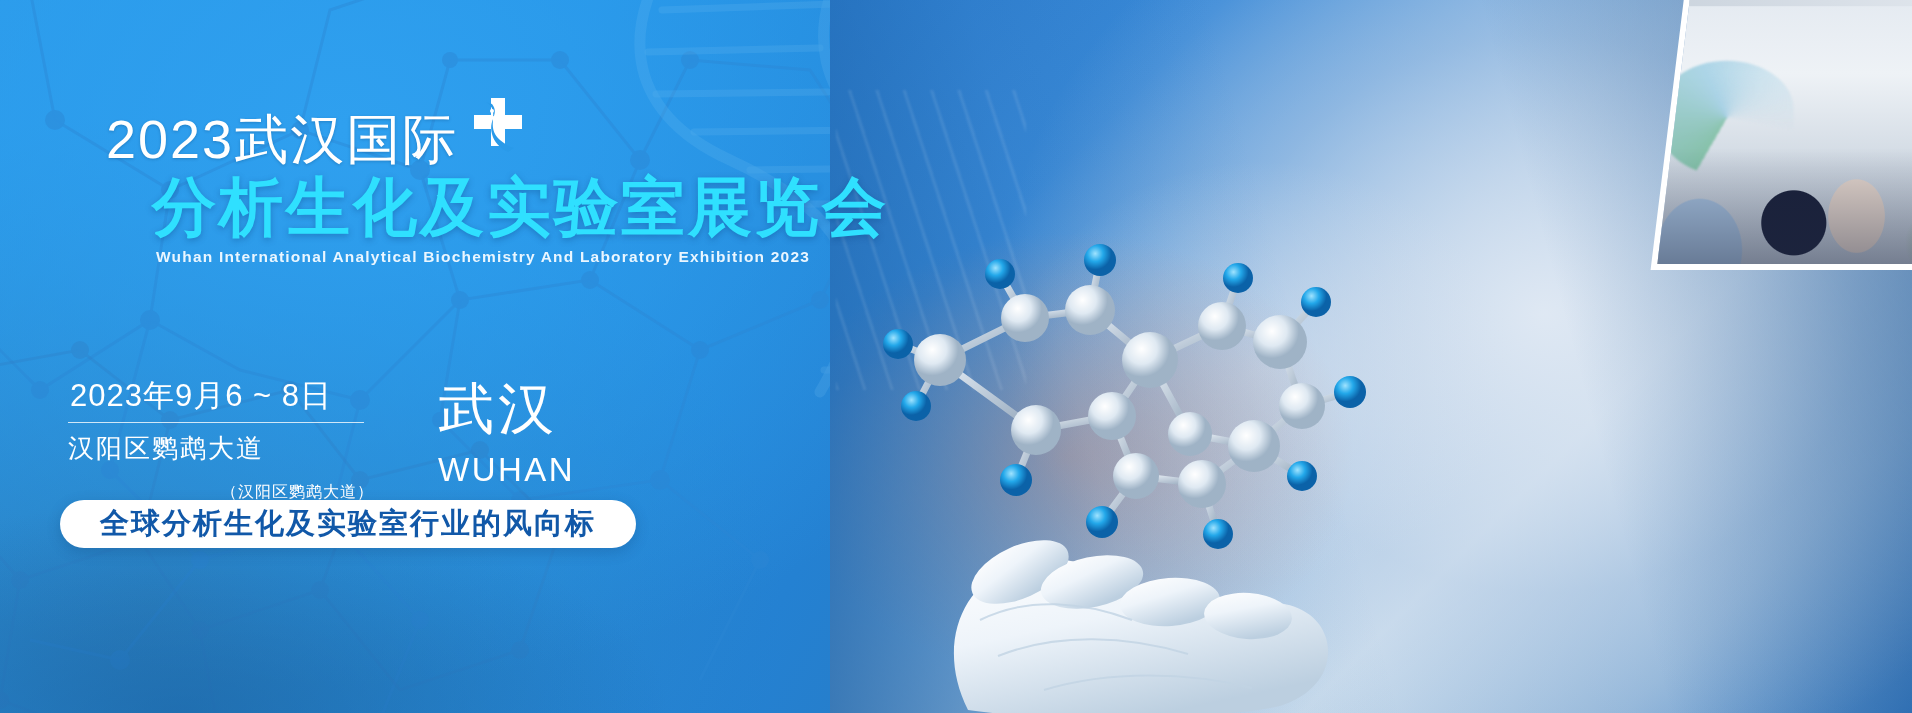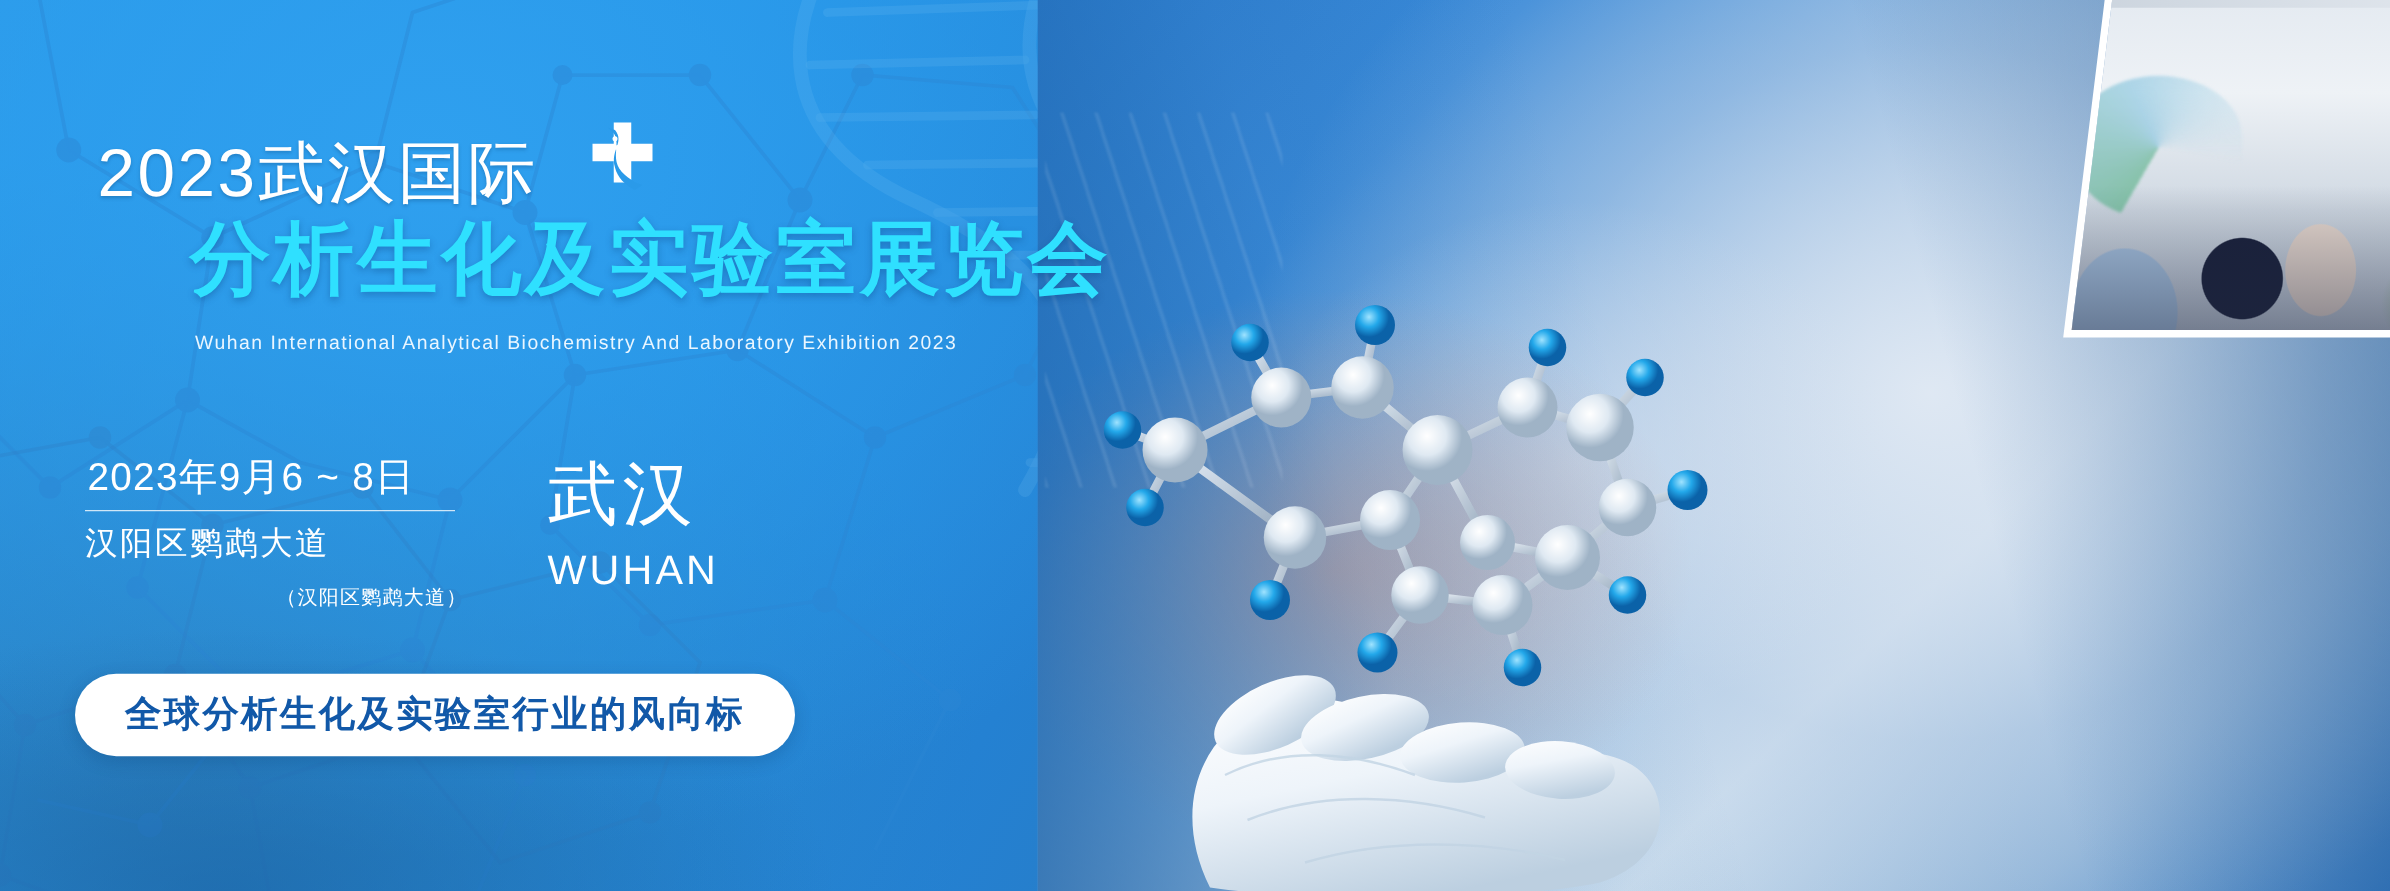--- a/index.html
+++ b/index.html
@@ -80,47 +80,48 @@
       filter:blur(1px);}
   .boothA::after{content:"";position:absolute;left:0;top:0;width:100%;height:14%;
       background:linear-gradient(90deg,#c9d2dc,#e6ebf1);}
 
   
   .titlewrap{position:absolute;left:78px;top:112px;width:760px;}
   .t-line1{
     font-size:54px;letter-spacing:2px;color:#ffffff;font-weight:400;
     line-height:1;white-space:nowrap;position:relative;
     text-shadow:0 1px 3px rgba(10,60,110,.30);
+    margin-left:28px;
   }
   .crossicon{position:absolute;left:392px;top:-16px;width:56px;height:56px;}
   .t-line2{
     margin-top:8px;margin-left:74px;
     font-size:64px;font-weight:700;letter-spacing:3px;color:#2fe0ff;
     line-height:1.06;white-space:nowrap;
     text-shadow:0 2px 6px rgba(8,60,120,.35);
   }
   .t-en{
-    margin-top:24px;margin-left:78px;
-    font-size:15.5px;letter-spacing:1.2px;color:#eaf6ff;font-weight:400;white-space:nowrap;
-  }
-
-  .infoblock{position:absolute;left:66px;top:365px;display:flex;align-items:flex-start;}
+    margin-top:6px;margin-left:78px;
+    font-size:15.5px;letter-spacing:1.2px;color:#eaf6ff;font-weight:700;white-space:nowrap;
+  }
+
+  .infoblock{position:absolute;left:66px;top:379px;display:flex;align-items:flex-start;}
   .datecol{width:310px;}
   .date{font-size:31px;color:#ffffff;letter-spacing:1px;line-height:1.1;white-space:nowrap;padding-left:4px;}
   .rule{height:1px;background:rgba(255,255,255,.78);margin:9px 0 8px 2px;width:296px;}
   .venue{font-size:26px;color:#ffffff;letter-spacing:2px;white-space:nowrap;padding-left:2px;}
   .venue-sub{font-size:16px;color:#ffffff;letter-spacing:1px;text-align:right;margin-top:16px;padding-right:2px;white-space:nowrap;}
 
   .citycol{margin-left:62px;padding-top:2px;}
   .city-cn{font-size:56px;font-weight:400;color:#ffffff;letter-spacing:4px;line-height:1;white-space:nowrap;}
   .city-en{font-size:33px;color:#ffffff;letter-spacing:2.5px;line-height:1;margin-top:16px;white-space:nowrap;text-align:right;}
 
   .slogan{
-    position:absolute;left:60px;top:539px;
-    height:66px;padding:0 40px;
+    position:absolute;left:60px;top:500px;
+    height:48px;padding:0 40px;
     display:flex;align-items:center;
     background:#ffffff;border-radius:34px;
     box-shadow:0 4px 14px rgba(10,50,100,.22);
   }
   .slogan span{font-size:29px;font-weight:700;color:#1158a8;letter-spacing:2px;white-space:nowrap;}
 </style>
 </head>
 <body>
 
 <div class="banner">

